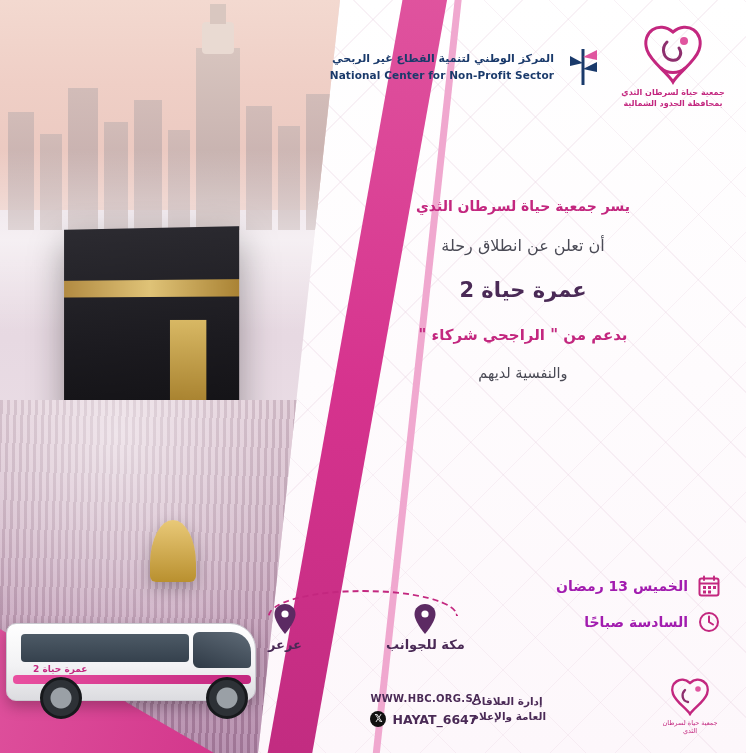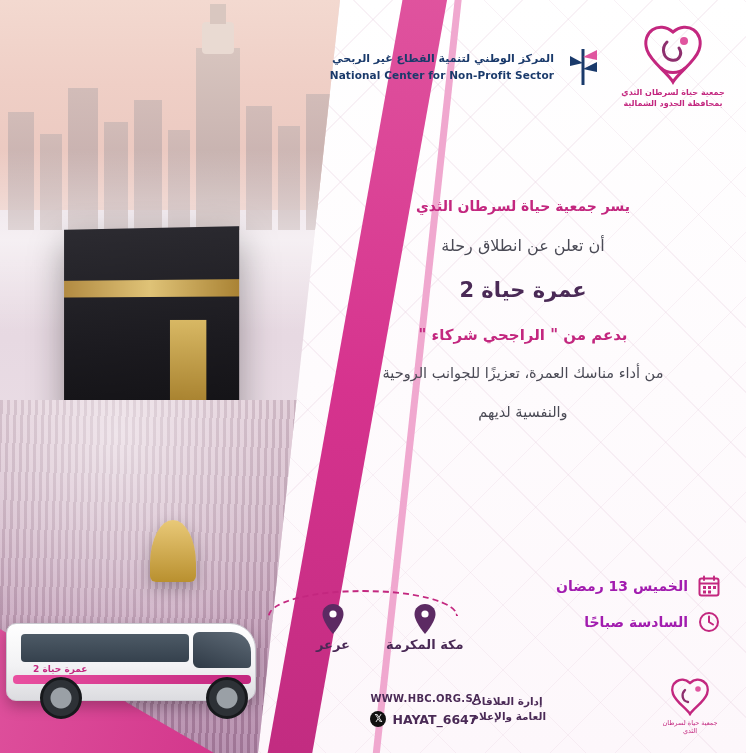--- a/index.html
+++ b/index.html
@@ -210,21 +210,21 @@
   .route-dash {
     position:absolute; left:18px; top:4px; width:190px; height:30px;
     border-top:2px dashed #c3277f;
     border-radius:50% / 100% 100% 0 0;
     border-left:2px dashed #c3277f; border-right:2px dashed #c3277f;
     border-bottom:none;
     height:26px;
   }
   .pin-group { position:absolute; text-align:center; }
   .pin-group.a { left:136px; top:18px; }
-  .pin-group.b { left:18px; top:18px;margin-left:48px; }
+  .pin-group.b { left:18px; top:18px; }
   .pin { width:22px; height:30px; margin:0 auto; }
   .pin-label { font-size:13px; color:#4a2a56; font-weight:bold; margin-top:3px; white-space:nowrap; }
 
   
   .footer {
     position:absolute; left:0; right:0; bottom:0; height:86px;
   }
   .footer-web {
     position:absolute; right:265px; bottom:26px;
     direction:ltr; text-align:left; color:#4a2a56;
@@ -324,21 +324,20 @@
       </div>
     </div>
 
   </div>
 
   <div class="content">
     <div class="line l-title">يسر جمعية حياة لسرطان الثدي</div>
     <div class="line l-sub">أن تعلن عن انطلاق رحلة</div>
     <div class="line l-big">عمرة حياة 2</div>
     <div class="line l-spons">بدعم من " الراجحي شركاء "</div>
-    <div class="line l-body">من أداء مناسك العمرة، تعزيزًا للجوانب الروحية</div>
     <div class="line l-body">والنفسية لديهم</div>
   </div>
 
   <div class="meta">
     <div class="meta-row">
       <span class="meta-icon">
         <svg viewBox="0 0 22 22" width="22" height="22" aria-hidden="true">
           <rect x="1.5" y="3.5" width="19" height="17" rx="2" fill="none" stroke="#c3277f" stroke-width="2"></rect>
           <path d="M1.5 8.5 H20.5" stroke="#c3277f" stroke-width="2"></path>
           <path d="M6 1.5 V5" stroke="#c3277f" stroke-width="2" stroke-linecap="round"></path>
@@ -366,21 +365,21 @@
   <div class="route">
     <div class="route-dash"></div>
 
     <div class="pin-group a">
       <div class="pin">
         <svg viewBox="0 0 22 30" width="22" height="30" aria-hidden="true">
           <path d="M11 0 C5 0 0.5 4.4 0.5 10 C0.5 18 11 30 11 30 C11 30 21.5 18 21.5 10 C21.5 4.4 17 0 11 0 Z" fill="#5c2a63"></path>
           <circle cx="11" cy="10" r="3.6" fill="#ffffff"></circle>
         </svg>
       </div>
-      <div class="pin-label">مكة المكرمة</div>
+      <div class="pin-label">مكة للجوانب</div>
     </div>
 
     <div class="pin-group b">
       <div class="pin">
         <svg viewBox="0 0 22 30" width="22" height="30" aria-hidden="true">
           <path d="M11 0 C5 0 0.5 4.4 0.5 10 C0.5 18 11 30 11 30 C11 30 21.5 18 21.5 10 C21.5 4.4 17 0 11 0 Z" fill="#5c2a63"></path>
           <circle cx="11" cy="10" r="3.6" fill="#ffffff"></circle>
         </svg>
       </div>
       <div class="pin-label">عرعر</div>

